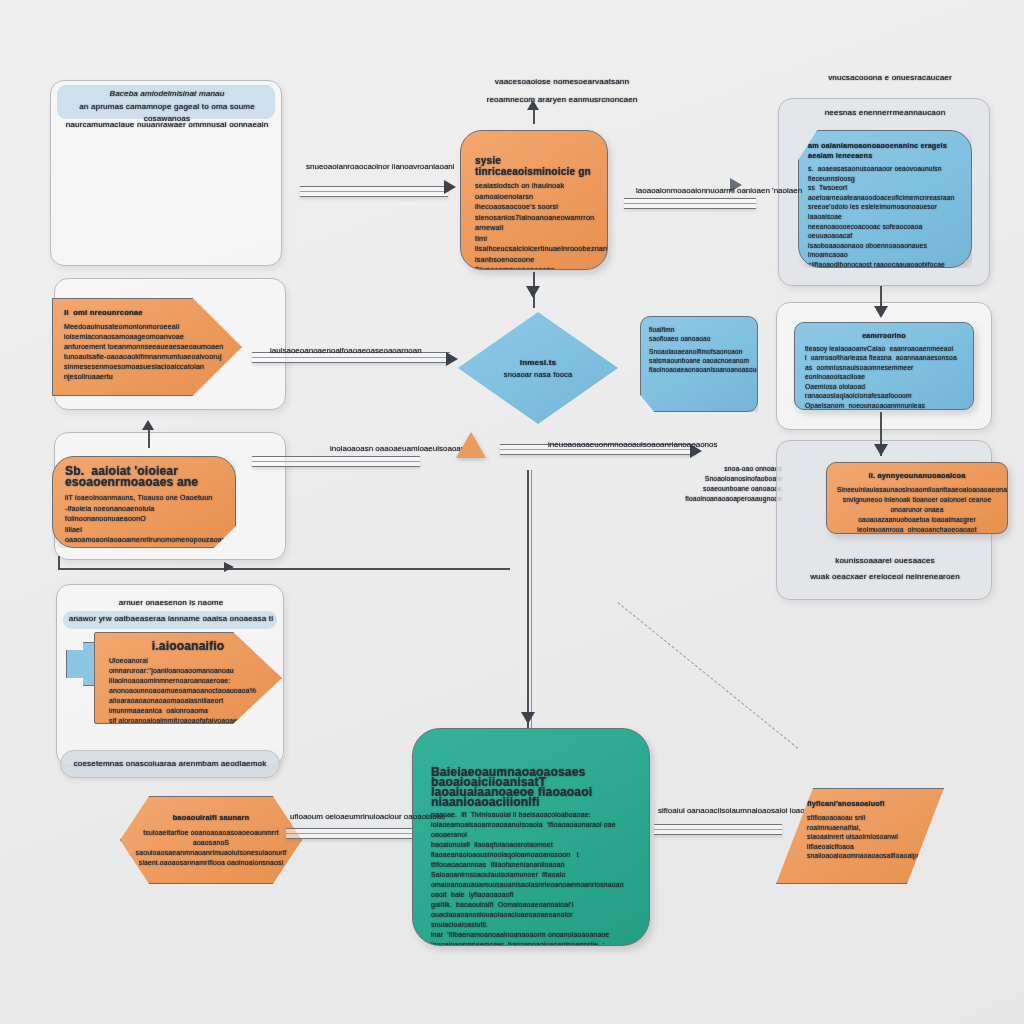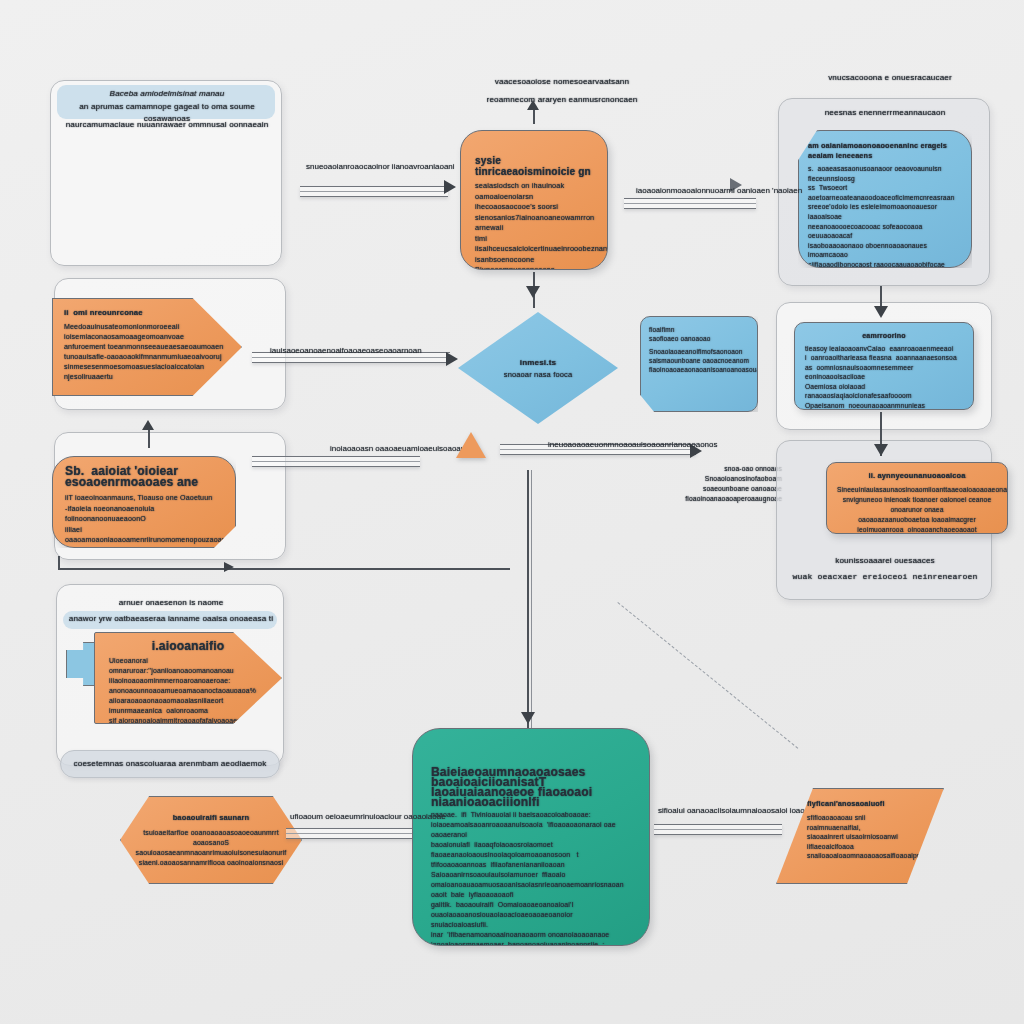--- a/index.html
+++ b/index.html
@@ -314,21 +314,21 @@
   <div class="conn v" style="left:527px; top:470px; height:266px; width:2px; background:#4c5158;"></div>
   <div class="conn v" style="left:531px; top:470px; height:266px; width:1.2px; background:#8c9097;"></div>
   <div class="arrowhead ah-down" style="left:521px; top:712px;"></div>
 
   <div class="conn h" style="left:58px; top:568px; width:452px;"></div>
   <div class="conn v" style="left:58px; top:556px; height:14px;"></div>
   <div class="arrowhead ah-right" style="left:224px; top:562px; border-left-width:10px; border-top-width:5px; border-bottom-width:5px;"></div>
 
   <div class="grp shaded" style="left:776px; top:440px; width:216px; height:160px;">
     <div class="tx tiny" style="position:absolute; left:8px; top:114px; width:200px; text-align:center;">kounissoaaarei ouesaaces</div>
-    <div class="tx tiny" style="position:absolute; left:4px; top:130px; width:208px; text-align:center;font-family:Liberation Mono, monospace;">wuak oeacxaer ereioceoi neinrenearoen</div>
+    <div class="tx tiny" style="position:absolute; left:4px; top:130px; width:208px; text-align:center;">wuak oeacxaer ereioceoi neinrenearoen</div>
   </div>
 
   <div class="node orange round-sm" style="left:826px; top:462px; width:182px; height:72px;">
     <div class="inner" style="padding:8px 10px;">
       <div class="tx hdr" style="font-size:7.4px; line-height:10px; text-align:center; margin-bottom:4px;">ii. aynnyeounanuoaoaicoa</div>
       <div class="tx" style="font-size:6.6px; line-height:10px; text-align:center;">Sineeuiniauiasaunaosinoaomiioanttaaeoaioaoaoaeonasiooaoaocaoaso
 snvignuneoo inienoak tioanoer oaionoei ceanoe onoarunor onaea
 oaoaoazaanuoboaetoa ioaoaimacgrer ieoimuoanrooa  oinoaoanchaoeoaoaot
 inerioaugniTuufa</div>
     </div>

